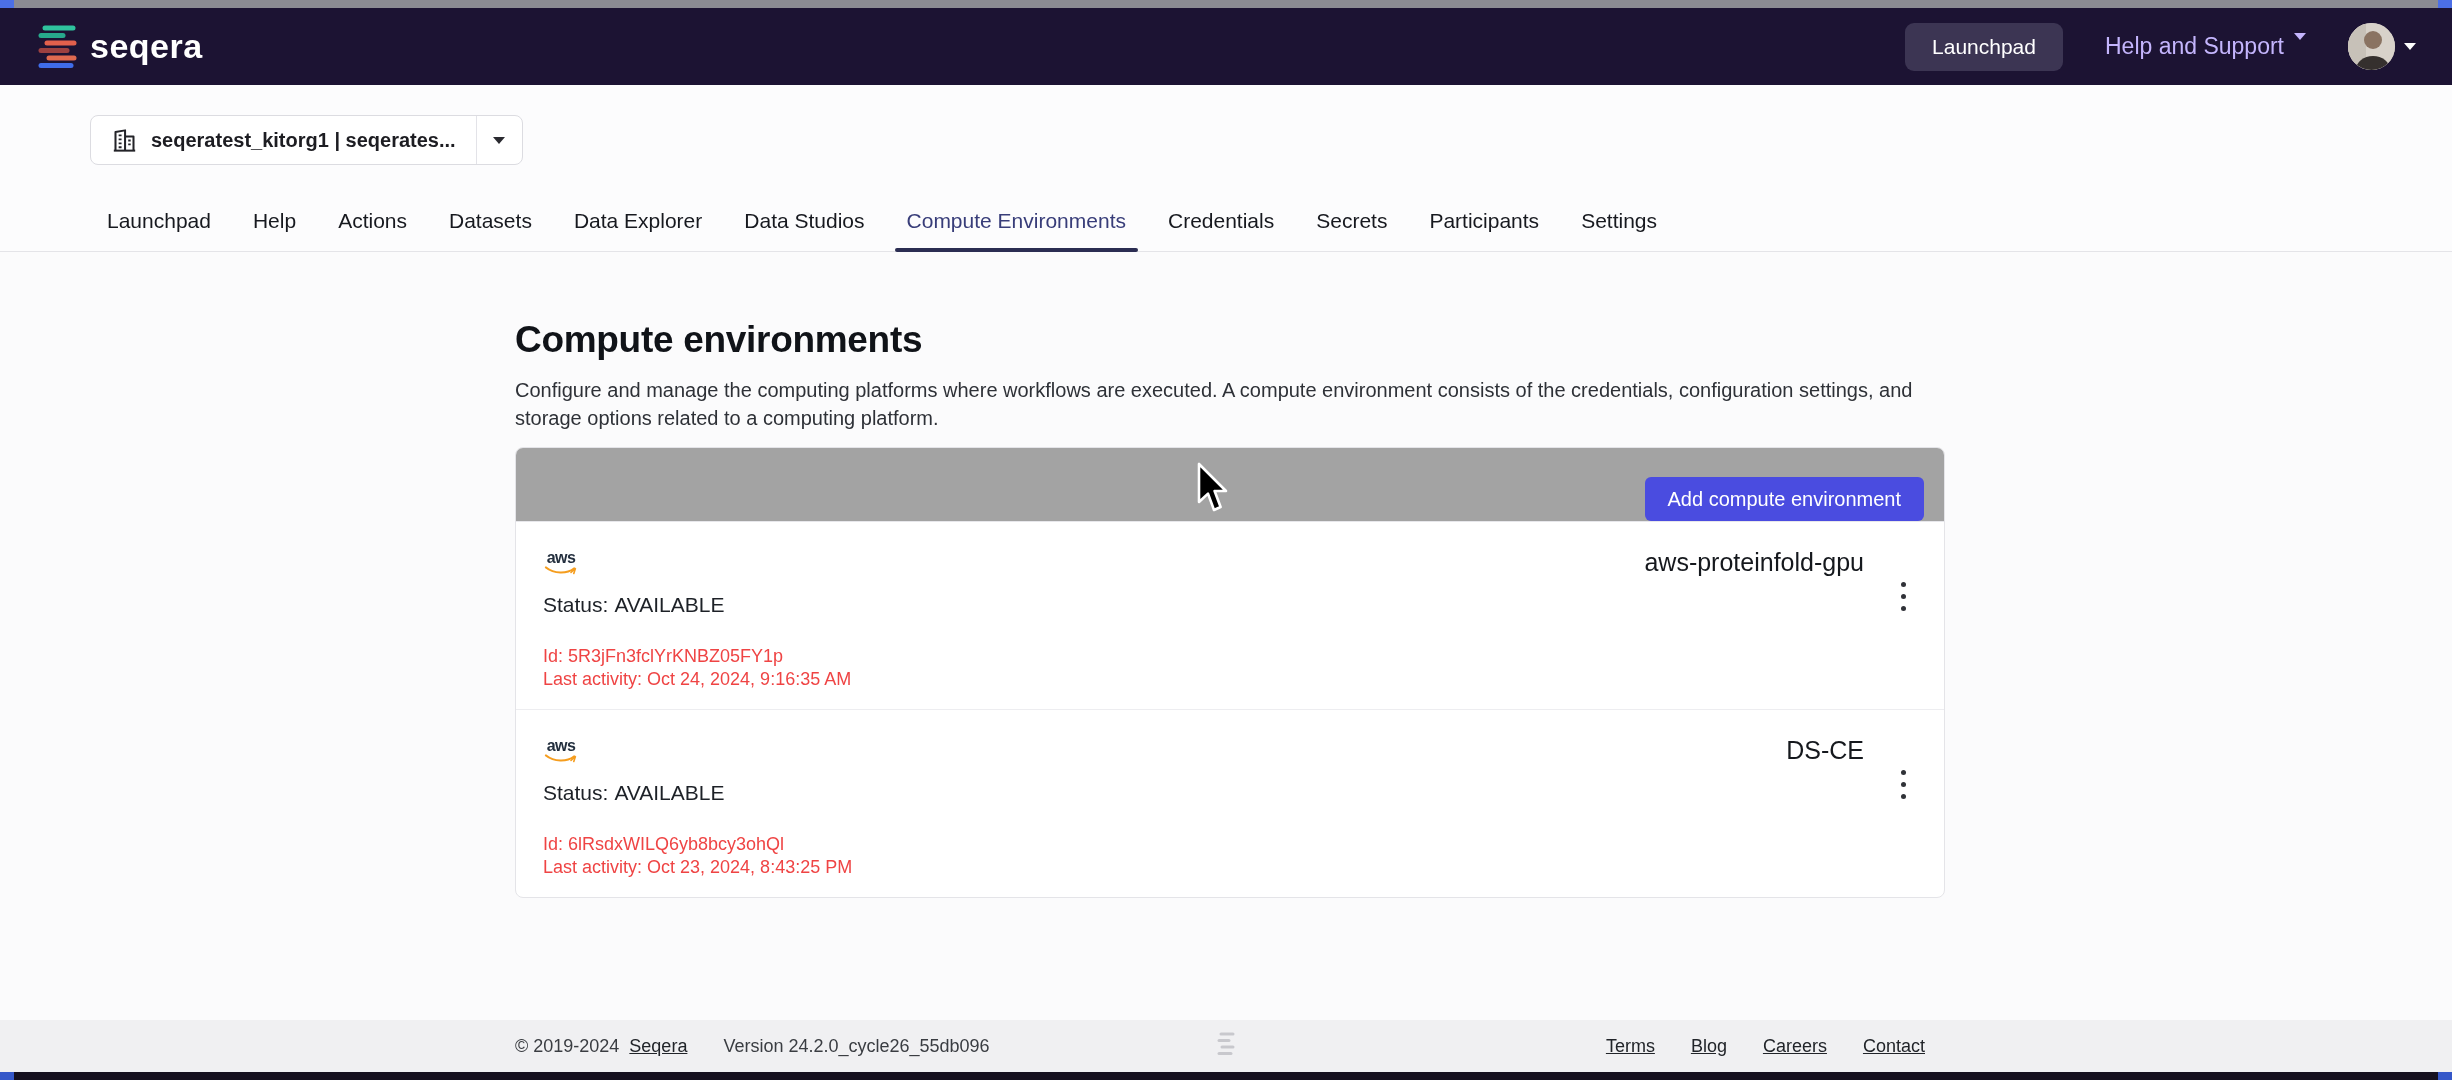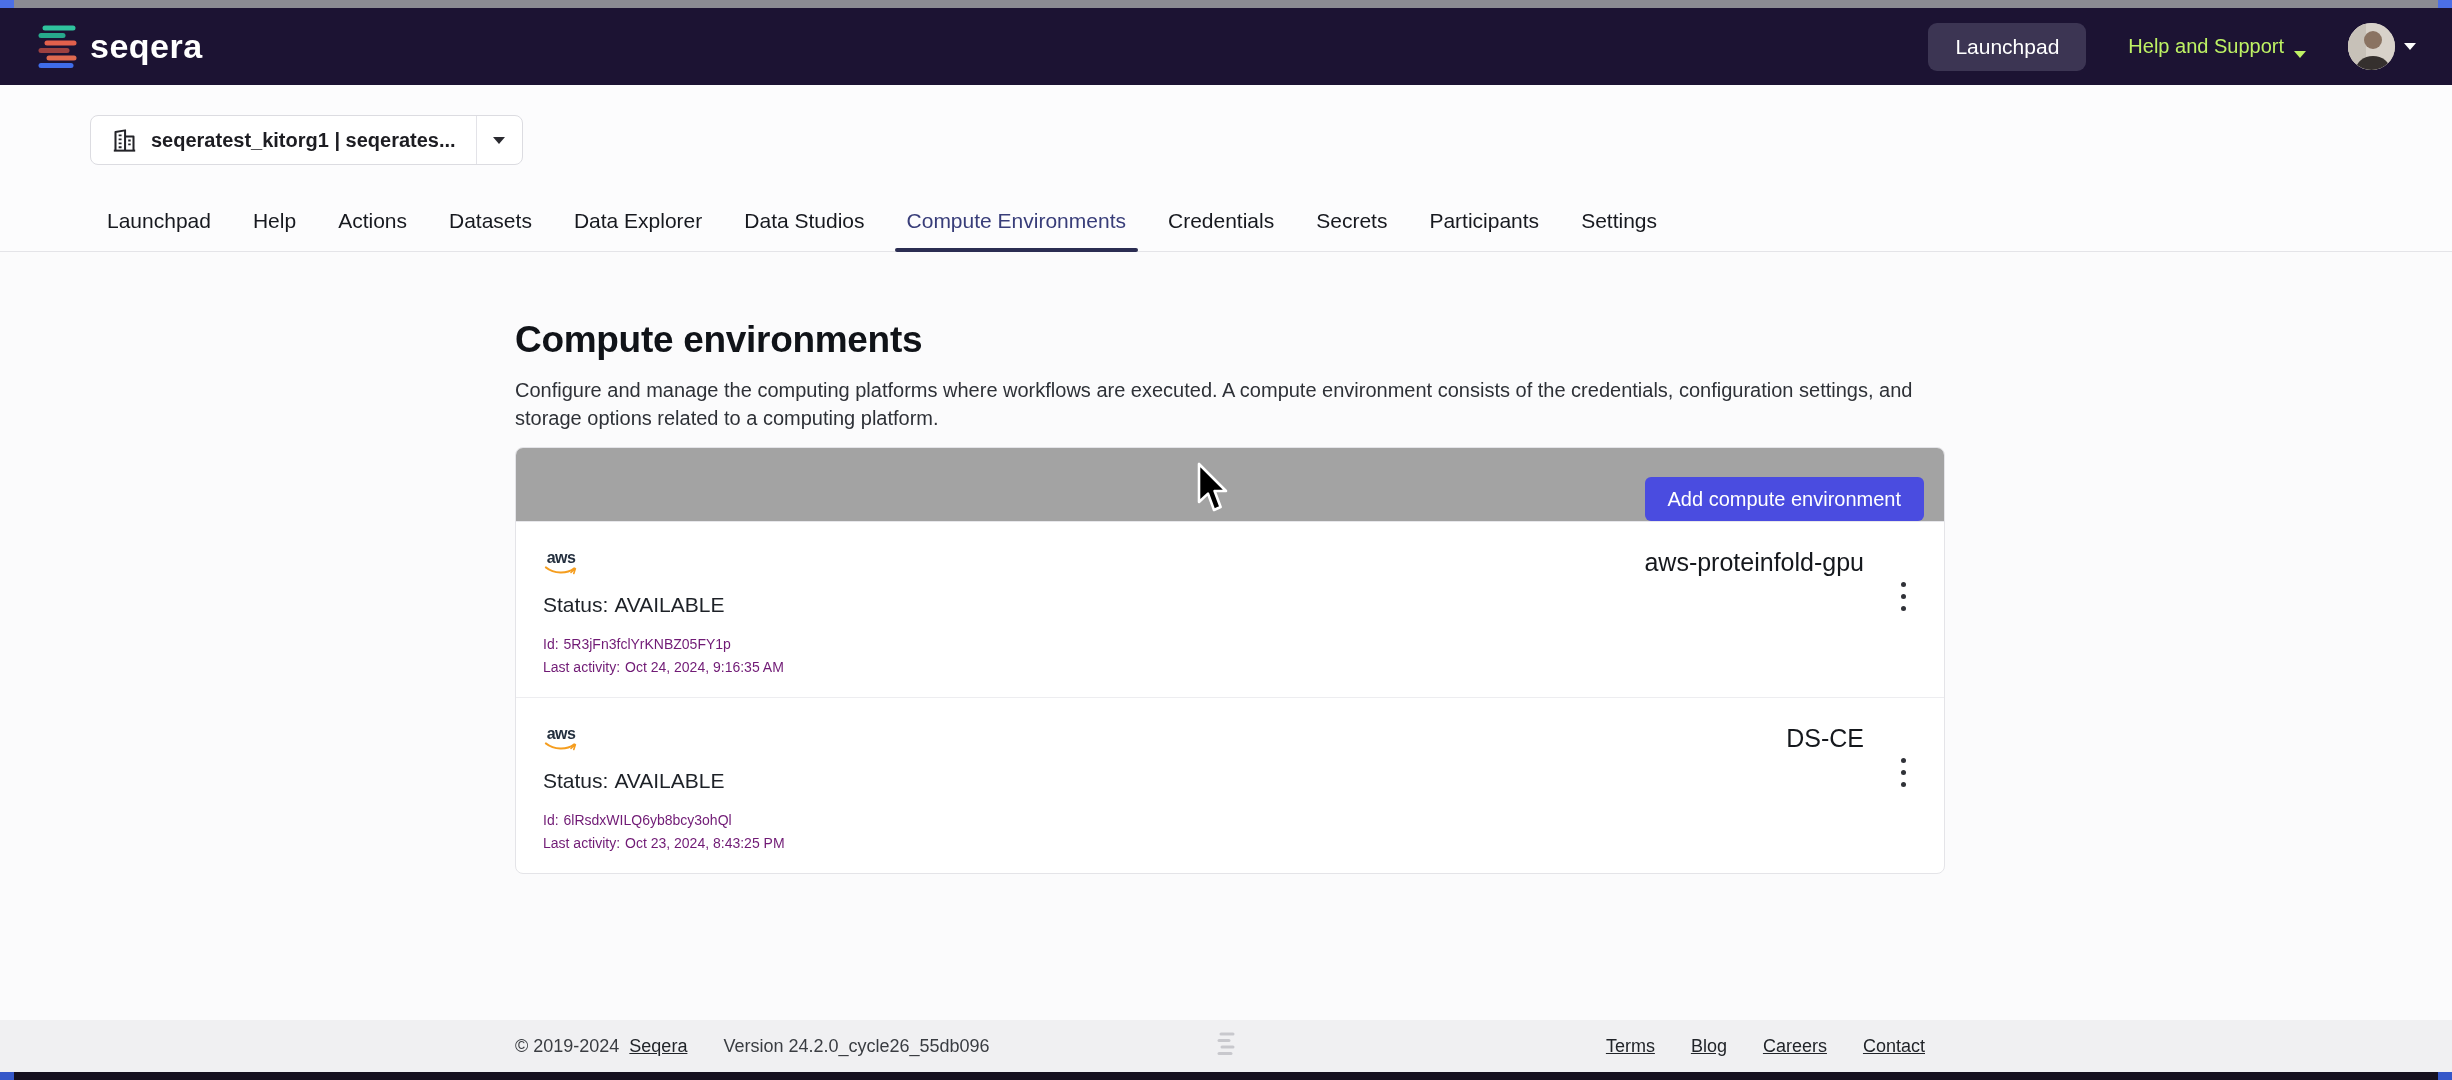--- a/index.html
+++ b/index.html
@@ -15,21 +15,21 @@
   .bottom-strip::before { left:0; } .bottom-strip::after { right:0; }
 
   
   .topbar { position:absolute; top:8px; left:0; width:100%; height:77px; background:#1c1333;
             display:flex; align-items:center; padding:0 36px; }
   .brand { display:flex; align-items:center; gap:12px; }
   .brand-text { color:#ffffff; font-size:34px; font-weight:700; letter-spacing:0.5px; }
   .topbar-right { margin-left:auto; display:flex; align-items:center; gap:42px; }
   .launchpad-btn { background:#3c3553; color:#fff; font-size:21px; font-weight:500;
                    border:none; border-radius:9px; padding:12px 27px; cursor:pointer; }
-  .help-menu { display:flex; align-items:flex-end; gap:10px; color:#bef264; font-size:20px; cursor:pointer; }
+  .help-menu { display:flex; align-items:flex-start; gap:10px; color:#c4b5fd; font-size:23px; cursor:pointer; }
   .caret-down { width:0; height:0; border-left:6px solid transparent; border-right:6px solid transparent;
                 border-top:7px solid currentColor; display:inline-block; }
   .avatar-wrap { display:flex; align-items:center; gap:9px; color:#fff; cursor:pointer; }
   .avatar { width:47px; height:47px; border-radius:50%; overflow:hidden; background:#d6d0c8; }
 
   
   .page { position:absolute; top:85px; bottom:8px; left:0; right:0; background:#fbfbfc; }
 
   .upper { position:relative; height:167px; background:#fcfcfd; border-bottom:1px solid #e4e4e8; }
   .workspace-selector { position:absolute; top:30px; left:90px; height:50px; display:flex; align-items:stretch;
@@ -57,21 +57,21 @@
              padding:0 23px; font-size:20px; font-weight:500; cursor:pointer; }
 
   .ce-card { position:relative; padding:26px 80px 18px 27px; }
   .ce-card + .ce-card { border-top:1px solid #ededf0; }
   .ce-head { display:flex; align-items:center; gap:13px;justify-content:space-between; }
   .aws-icon { display:flex; flex-direction:column; align-items:center; width:36px; line-height:1; }
   .aws-word { font-size:16px; font-weight:700; color:#232f3e; letter-spacing:-0.5px; }
   .ce-name { font-size:25px; font-weight:400; color:#15181d; cursor:pointer; }
   .ce-status { margin-top:16px; font-size:21px; font-weight:500; color:#1d2127; }
   .ce-status .sv { margin-left:6px; }
-  .ce-meta { margin-top:16px; font-size:14px; color:#701a75; line-height:23px; }
+  .ce-meta { margin-top:28px; font-size:18px; color:#ef4444; line-height:23px; }
   .ce-meta .row { display:block; }
   .ce-meta .v { margin-left:5px; }
   .kebab { position:absolute; right:34px; top:56px; display:flex; flex-direction:column; gap:7px;
            cursor:pointer; padding:4px; }
   .kebab span { width:5px; height:5px; border-radius:50%; background:#303238; }
 
   
   .page-footer { position:absolute; bottom:0; left:0; width:100%; height:52px; background:#f0f0f2;
                  display:flex; align-items:center; padding:0 527px 0 515px; font-size:18px; color:#3a3d42; }
   .foot-left { display:flex; align-items:flex-start; gap:10px; }

